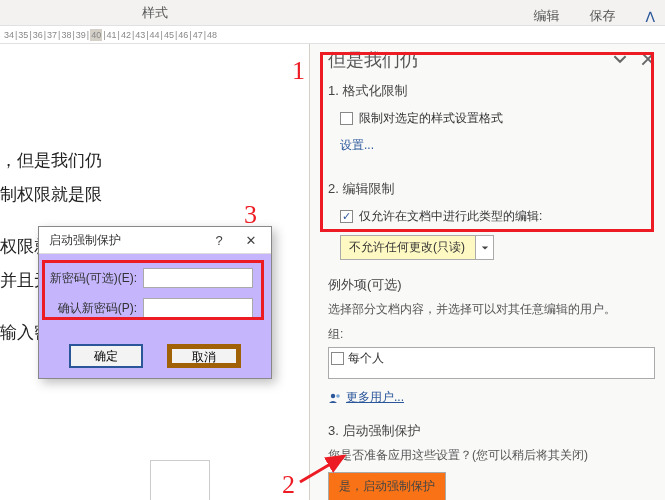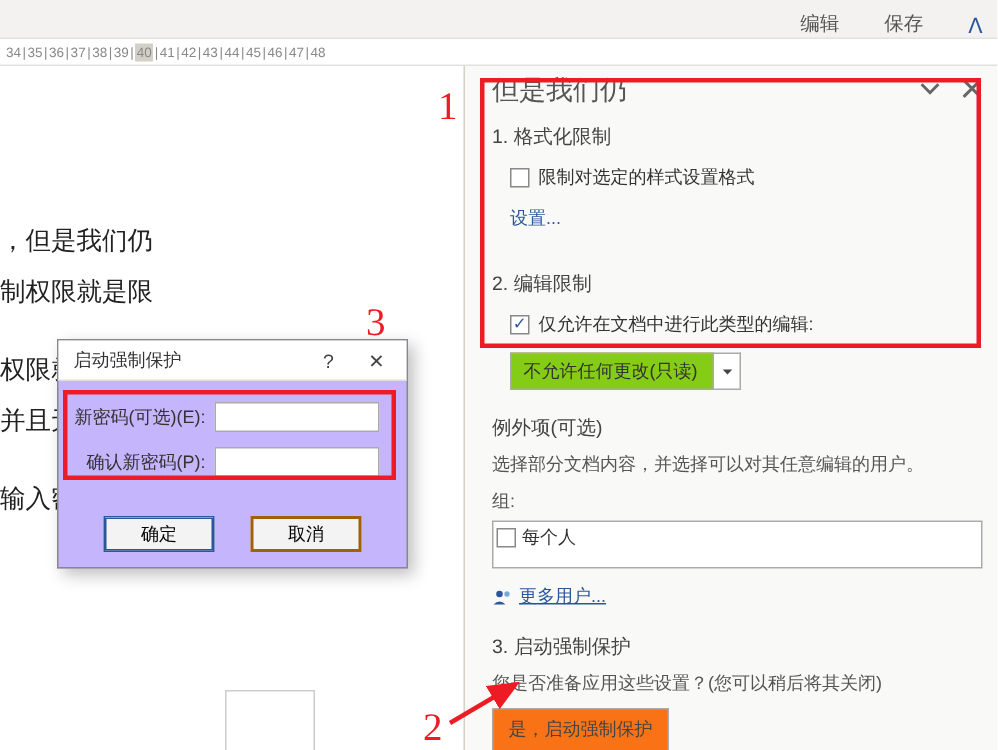--- a/index.html
+++ b/index.html
@@ -26,21 +26,21 @@
   .panel-ctrls svg { width: 14px; height: 14px; }
   
   .section-title { font-size: 13px; color: #444; margin-bottom: 10px; }
   .checkbox-row { display: flex; align-items: center; gap: 6px; margin-left: 12px; margin-bottom: 10px; font-size: 12px; }
   .checkbox { width: 13px; height: 13px; border: 1px solid #888; background: #fff; display: inline-flex; align-items: center; justify-content: center; }
   .checkbox.checked::after { content: "✓"; font-size: 11px; color: #2b579a; line-height: 1; }
   .link { color: #2b579a; font-size: 12px; margin-left: 12px; cursor: pointer; }
   .link-u { text-decoration: underline; }
   
   .dropdown { margin-left: 12px; margin-top: 8px; display: flex; }
-  .dropdown-val { border: 1px solid #aaa; background: #84cc16; padding: 3px 8px; font-size: 12px; width: 136px; }
+  .dropdown-val { border: 1px solid #aaa; background: #fef9c3; padding: 3px 8px; font-size: 12px; width: 136px; }
   .dropdown-btn { border: 1px solid #aaa; border-left: none; background: #fff; width: 18px; display: flex; align-items: center; justify-content: center; }
   
   .subsection { margin-top: 16px; }
   .desc { font-size: 12px; color: #555; margin: 6px 0 8px 0; line-height: 1.5; }
   .group-label { font-size: 12px; color: #555; margin-bottom: 4px; }
   .listbox { border: 1px solid #aaa; background: #fff; height: 32px; padding: 2px; }
   .listbox-item { display: flex; align-items: center; gap: 4px; font-size: 12px; }
   .more-users { display: flex; align-items: center; gap: 4px; color: #2b579a; font-size: 12px; margin-top: 10px; }
   
   .btn { border: 1px solid #aaa; background: #f97316; padding: 5px 10px; font-size: 12px; color: #444; display: inline-block; }
@@ -50,29 +50,30 @@
   
   .dialog { position: absolute; left: 38px; top: 226px; width: 234px; background: #c4b5fd; border: 1px solid #888; box-shadow: 4px 4px 10px rgba(0,0,0,0.25); }
   .dlg-title { display: flex; align-items: center; justify-content: space-between; padding: 3px 6px 3px 10px; font-size: 12px; border-bottom: 1px solid #ddd; background: #fff; }
   .dlg-title-ctrls { display: flex; gap: 4px; }
   .dlg-title-ctrls span { width: 28px; height: 20px; display: inline-flex; align-items: center; justify-content: center; font-size: 13px; color: #444; }
   .dlg-body { padding: 14px 10px 10px 10px; }
   .dlg-row { display: flex; align-items: center; margin-bottom: 10px; gap: 6px; }
   .dlg-row label { font-size: 12px; text-align: right; width: 88px; }
   .dlg-row input { border: 1px solid #aaa; height: 20px; width: 110px; padding: 0 3px; font-size: 12px; }
   .dlg-btns { display: flex; justify-content: center; gap: 24px; padding: 6px 0 10px 0; }
-  .dlg-btn { border: 2px solid #a16207; background: #f3f3f3; width: 74px; height: 24px; font-size: 12px; }
+  .dlg-btn { border: 5px solid #a16207; background: #f3f3f3; width: 74px; height: 24px; font-size: 12px; }
   .dlg-btn.primary { border: 1px solid #2b579a; box-shadow: inset 0 0 0 1px #2b579a; }
   
   .arrow { position: absolute; }
 </style>
 </head>
 <body>
 
 <div class="topbar">
+  <div class="topbar-left">样式</div>
   <div class="topbar-right">
     <span>编辑</span>
     <span>保存</span>
     <span>ᐱ</span>
   </div>
 </div>
 
 <div class="ruler" id="ruler">
     <span>34</span>
     <span>|</span>

